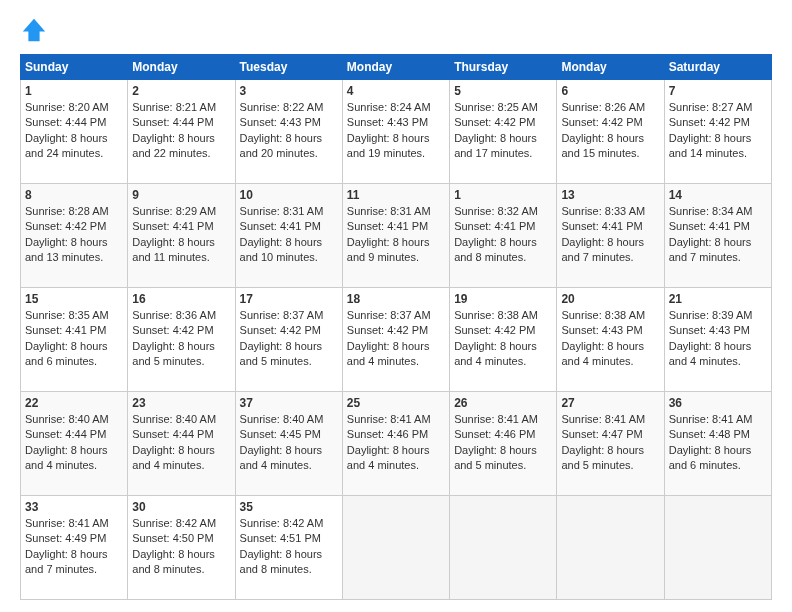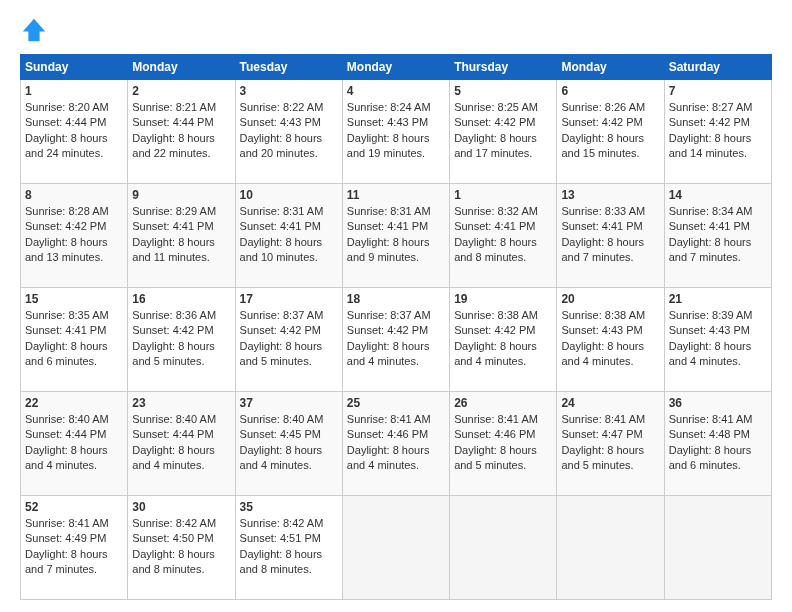--- a/index.html
+++ b/index.html
@@ -233,31 +233,31 @@
           </td>
           <td>
             <span class="day-num">25</span>
             <div class="day-info">Sunrise: 8:41 AM<br>Sunset: 4:46 PM<br>Daylight: 8 hours and 4 minutes.</div>
           </td>
           <td>
             <span class="day-num">26</span>
             <div class="day-info">Sunrise: 8:41 AM<br>Sunset: 4:46 PM<br>Daylight: 8 hours and 5 minutes.</div>
           </td>
           <td>
-            <span class="day-num">24</span>
+            <span class="day-num">27</span>
             <div class="day-info">Sunrise: 8:41 AM<br>Sunset: 4:47 PM<br>Daylight: 8 hours and 5 minutes.</div>
           </td>
           <td>
             <span class="day-num">36</span>
             <div class="day-info">Sunrise: 8:41 AM<br>Sunset: 4:48 PM<br>Daylight: 8 hours and 6 minutes.</div>
           </td>
         </tr>
         <tr>
           <td>
-            <span class="day-num">52</span>
+            <span class="day-num">33</span>
             <div class="day-info">Sunrise: 8:41 AM<br>Sunset: 4:49 PM<br>Daylight: 8 hours and 7 minutes.</div>
           </td>
           <td>
             <span class="day-num">30</span>
             <div class="day-info">Sunrise: 8:42 AM<br>Sunset: 4:50 PM<br>Daylight: 8 hours and 8 minutes.</div>
           </td>
           <td>
             <span class="day-num">35</span>
             <div class="day-info">Sunrise: 8:42 AM<br>Sunset: 4:51 PM<br>Daylight: 8 hours and 8 minutes.</div>
           </td>

